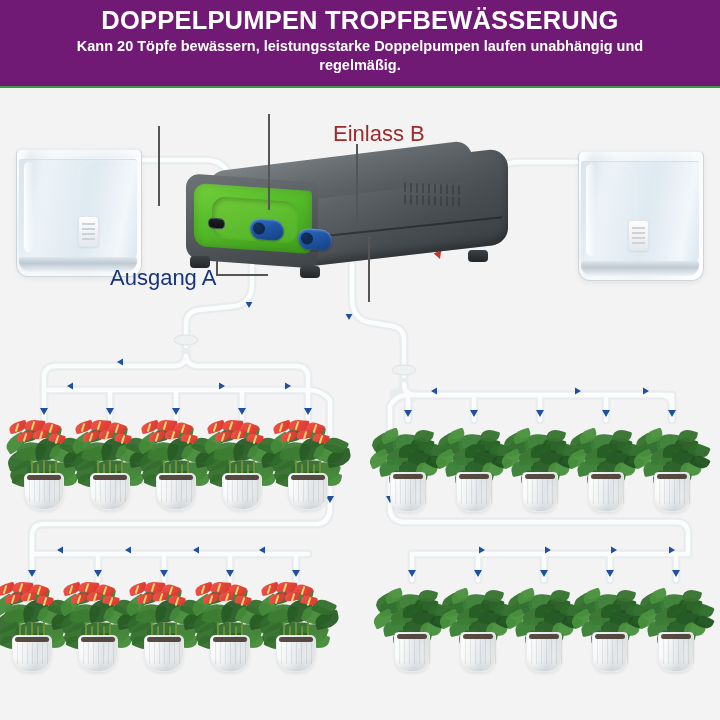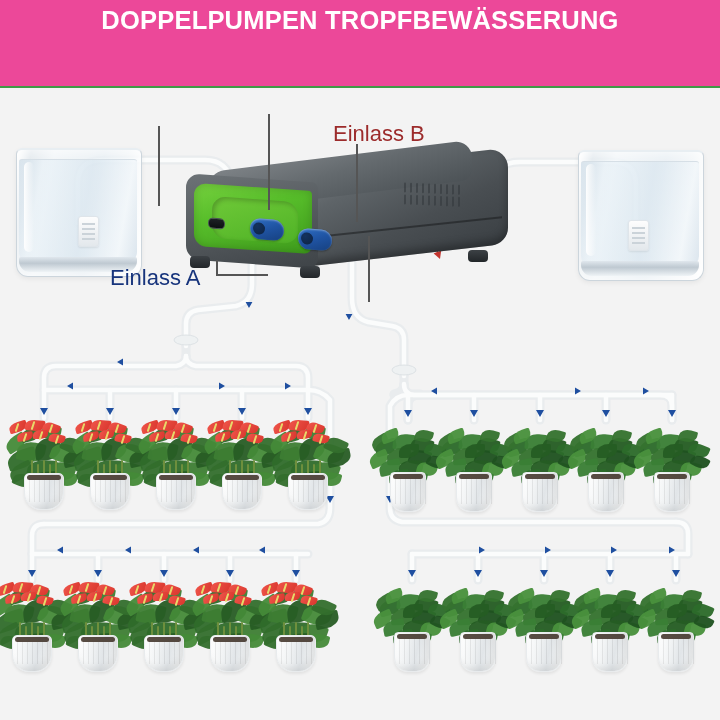--- a/index.html
+++ b/index.html
@@ -7,21 +7,21 @@
     width:720px;height:720px;
     background:#f2f2f2;
     font-family:"Liberation Sans", sans-serif;
     overflow:hidden;
   }
   #root{position:relative;width:720px;height:720px;background:#f3f3f3;overflow:hidden;}
 
   
   .header{
     position:absolute;left:0;top:0;width:720px;height:88px;
-    background:#ec4899;
+    background:#701a75;
     box-sizing:border-box;
     display:flex;flex-direction:column;align-items:center;justify-content:flex-start;
     padding-top:5px;
     border-bottom:2px solid #3f9a45;
   }
   .header-title{
     color:#ffffff;font-size:25.5px;font-weight:bold;letter-spacing:0.2px;
     line-height:30px;white-space:nowrap;
   }
   .header-sub{
@@ -184,20 +184,21 @@
   .bloom{position:absolute;border-radius:55% 12% 55% 12%;}
   .spadix{position:absolute;width:1.8px;height:9px;background:#e8d96a;border-radius:1px;transform:rotate(18deg);}
 </style>
 </head>
 <body>
 
 <div id="root">
 
   <div class="header">
     <div class="header-title">DOPPELPUMPEN TROPFBEWÄSSERUNG</div>
+    <div class="header-sub">Kann 20 Töpfe bewässern, leistungsstarke Doppelpumpen laufen unabhängig und regelmäßig.</div>
   </div>
 
   <div class="stage">
 
     <svg class="tubes" viewBox="0 0 720 632">
       <defs>
         <linearGradient id="tg" x1="0" y1="0" x2="0" y2="1">
           <stop offset="0%" stop-color="#ffffff"></stop>
           <stop offset="45%" stop-color="#f4f6f7"></stop>
           <stop offset="100%" stop-color="#dfe3e6"></stop>
@@ -434,21 +435,21 @@
     </div>
 
     <div class="leader" style="left:158px;top:38px;height:80px;"></div>
     <div class="leader" style="left:268px;top:26px;height:96px;"></div>
     <div class="leader" style="left:356px;top:56px;height:78px;"></div>
     <div class="leader" style="left:216px;top:172px;height:16px;"></div>
     <div class="leader" style="left:216px;top:186px;width:52px;height:1.5px;"></div>
     <div class="leader" style="left:368px;top:148px;height:66px;"></div>
 
     <div class="lbl lbl-inB">Einlass B</div>
-    <div class="lbl lbl-outA">Einlass A</div>
+    <div class="lbl lbl-outA">Ausgang A</div>
 
     <div id="row-1" class="plant-row"></div>
     <div id="row-2" class="plant-row"></div>
     <div id="row-3" class="plant-row"></div>
     <div id="row-4" class="plant-row"></div>
 
   <div class="plant" style="left: 5px; top: 330px;">
         <div class="canopy">
           <div class="leaf" style="left: 2px; top: 30px; width: 30px; height: 18px; background: rgb(47, 107, 42); transform: rotate(-18deg); opacity: 0.95;"></div>
           <div class="leaf" style="left: 12px; top: 22px; width: 28px; height: 20px; background: rgb(61, 125, 51); transform: rotate(12deg); opacity: 0.95;"></div>

